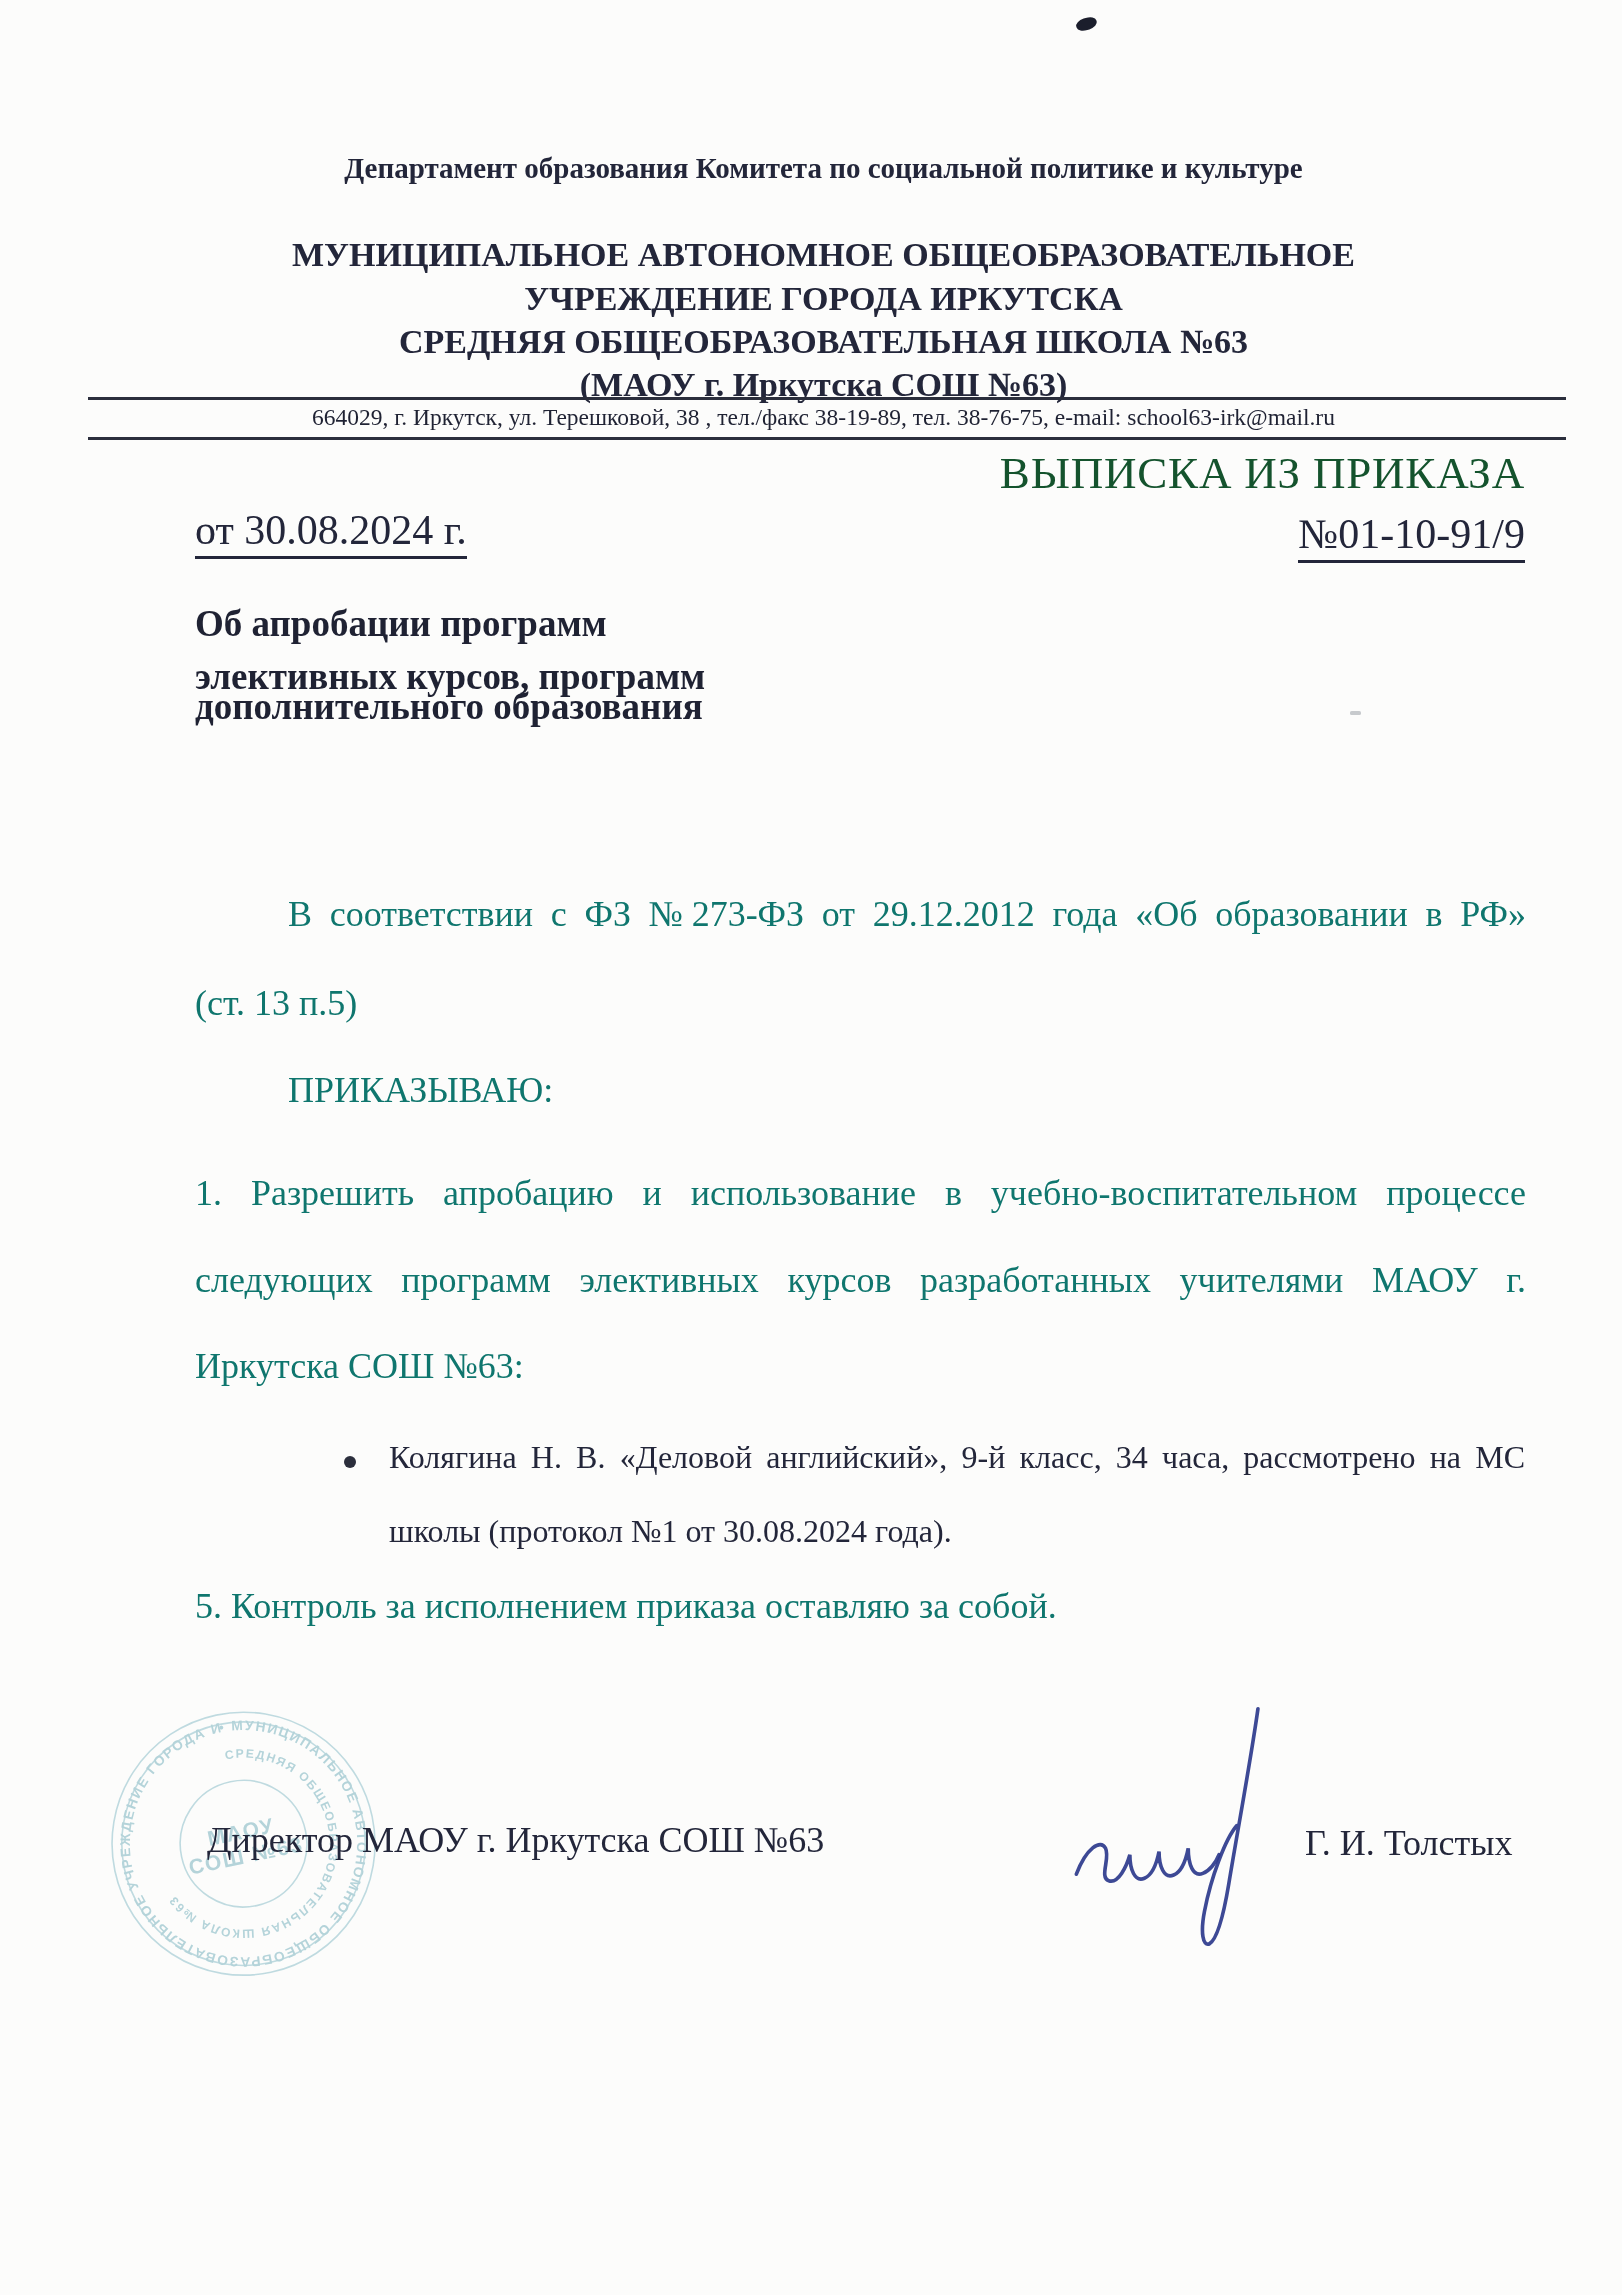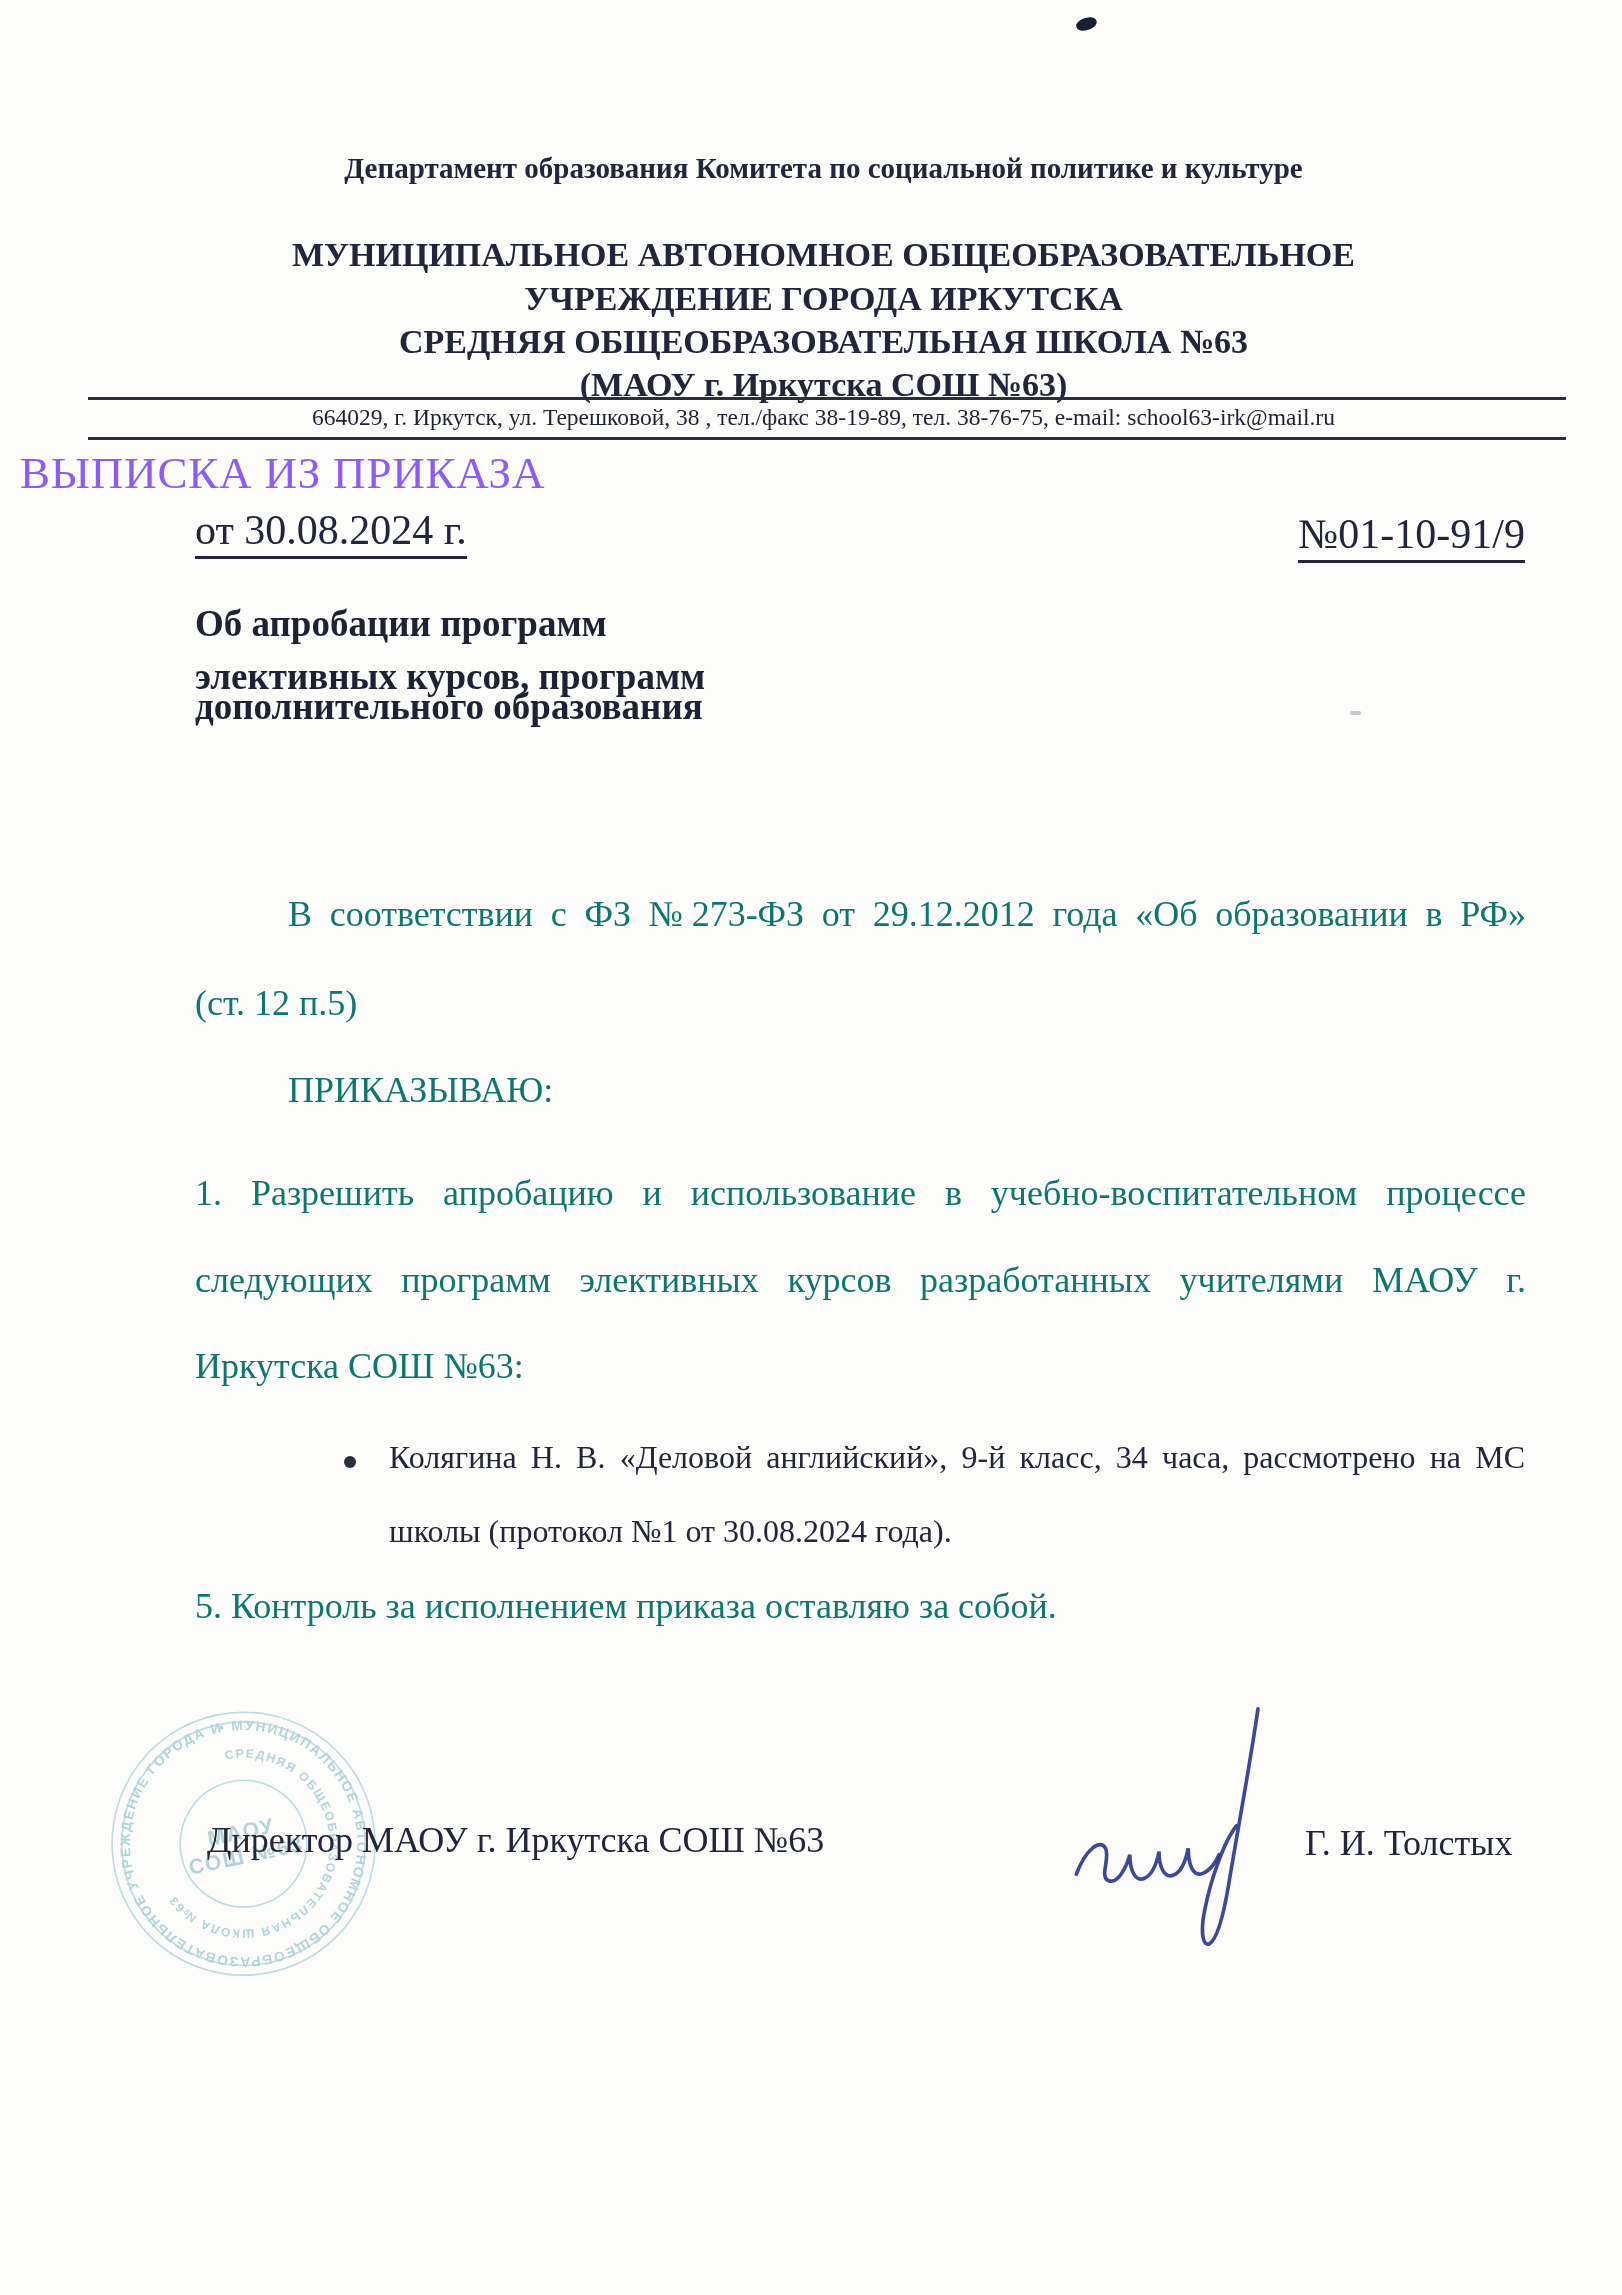--- a/index.html
+++ b/index.html
@@ -14,21 +14,21 @@
     background:#fcfcfb;
   }
   .abs{position:absolute;}
   
   .hdr{left:89px;width:1469px;text-align:center;font-weight:bold;}
   .dept{font-size:29px;line-height:41px;}
   .org{font-size:34px;line-height:43px;}
   .rule{left:88px;width:1478px;height:3.2px;background:#2b2e3c;}
   .address{left:89px;width:1469px;text-align:center;font-weight:normal;font-size:23.5px;color:#1f2233;}
   
-  .doc-title{left:20px;width:1493px;text-align:left;font-size:45px;letter-spacing:0.8px;color:#8b5cf6;}
+  .doc-title{left:32px;width:1493px;text-align:right;font-size:45px;letter-spacing:0.8px;color:#14532d;}
   .meta{font-size:42px;color:#23263a;}
   .meta .u{border-bottom:3.2px solid #23263a;padding-bottom:3.2px;}
   
   .subject{left:195px;width:730px;font-weight:bold;font-size:37px;line-height:53px;color:#1f2233;}
   
   .bodyline{left:195px;width:1331px;font-size:36px;color:#0f766e;white-space:nowrap;}
   .just{white-space:normal;text-align:justify;text-align-last:justify;}
   .indent{text-indent:93px;}
   .bullet-line{left:389px;width:1136px;font-size:32px;}
   .bullet-dot{left:344px;width:12px;height:12px;border-radius:50%;background:#2b2e3c;}
@@ -72,21 +72,21 @@
     <span class="u">№01-10-91/9</span>
   </div>
 
   <div class="abs subject" style="top:597px;">Об апробации программ</div>
   <div class="abs subject" style="top:650px;">элективных курсов, программ</div>
   <div class="abs subject" style="top:680px;font-family:Liberation Serif, serif;">дополнительного образования</div>
 
   <div class="abs dash" style="left:1350px;top:711px;width:11.4px;height:4px;"></div>
 
   <div class="abs bodyline just indent" style="top:893px;">В соответствии с ФЗ №273-ФЗ от 29.12.2012 года «Об образовании в РФ»</div>
-  <div class="abs bodyline" style="top:982px;">(ст. 12 п.5)</div>
+  <div class="abs bodyline" style="top:982px;">(ст. 13 п.5)</div>
 
   <div class="abs bodyline indent" style="top:1069px;">ПРИКАЗЫВАЮ:</div>
 
   <div class="abs bodyline just" style="top:1172px;">1. Разрешить апробацию и использование в учебно-воспитательном процессе</div>
   <div class="abs bodyline just" style="top:1259px;">следующих программ элективных курсов разработанных учителями МАОУ г.</div>
   <div class="abs bodyline" style="top:1345px;">Иркутска СОШ №63:</div>
 
   <div class="abs bullet-dot" style="top:1456px;"></div>
   <div class="abs bullet-line just" style="top:1439px;">Колягина Н. В. «Деловой английский», 9-й класс, 34 часа, рассмотрено на МС</div>
   <div class="abs bullet-line" style="top:1513px;">школы (протокол №1 от 30.08.2024 года).</div>

